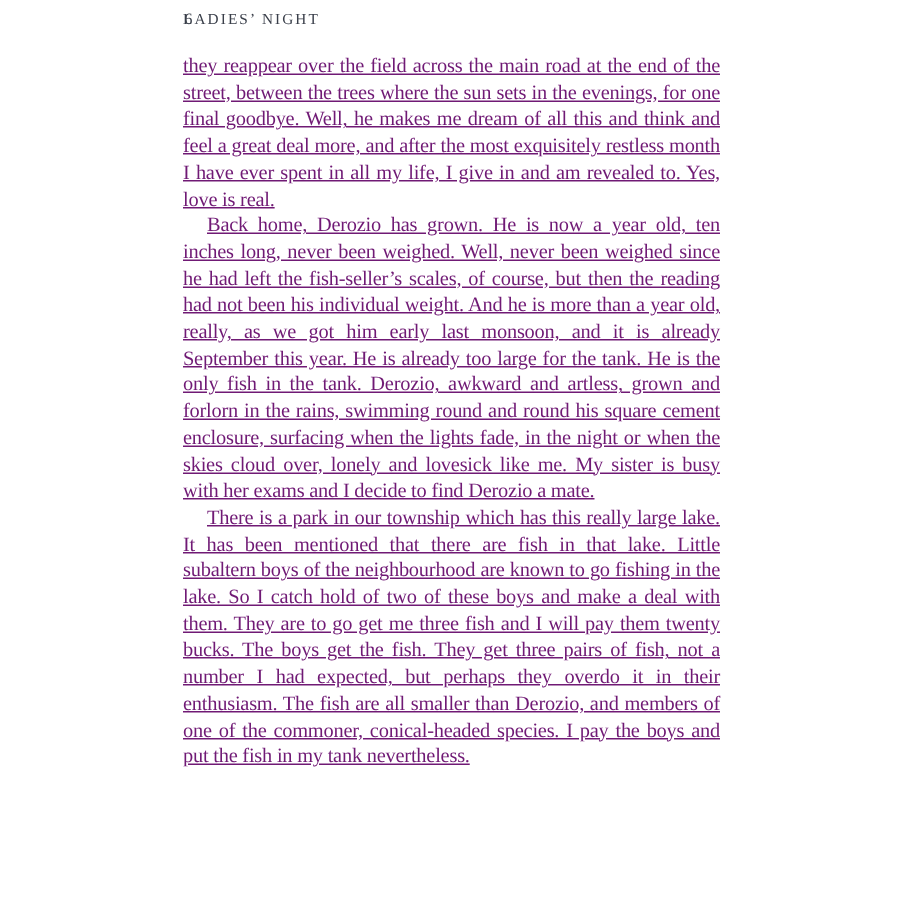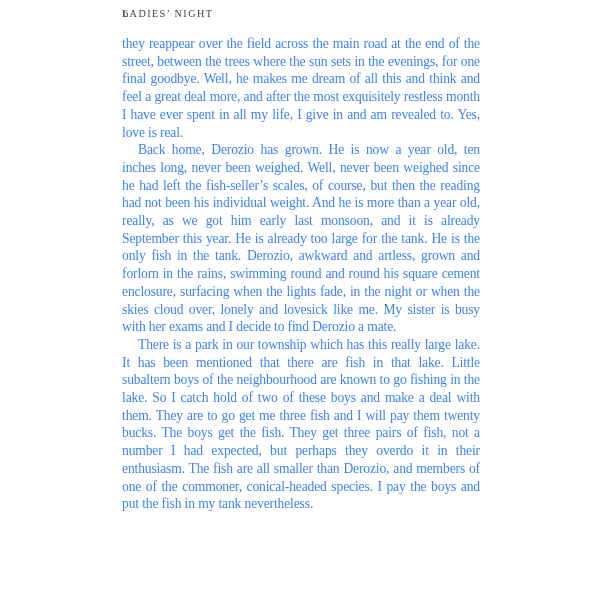--- a/index.html
+++ b/index.html
@@ -41,21 +41,22 @@
     top: 0;
     letter-spacing: 1.4px;
     font-size: 10.2px;
   }
   .body-text {
     margin-top: 15px;
     font-size: 13.6px;
     line-height: 17.7px;
     text-align: justify;
     letter-spacing: -0.15px;
-    color: #3b82f6;
+    color: #701a75;
+    text-decoration: underline;
   }
   .body-text p {
     margin: 0;
     padding: 0;
   }
   .body-text p.indented {
     text-indent: 16px;
   }
 </style>
 </head>

